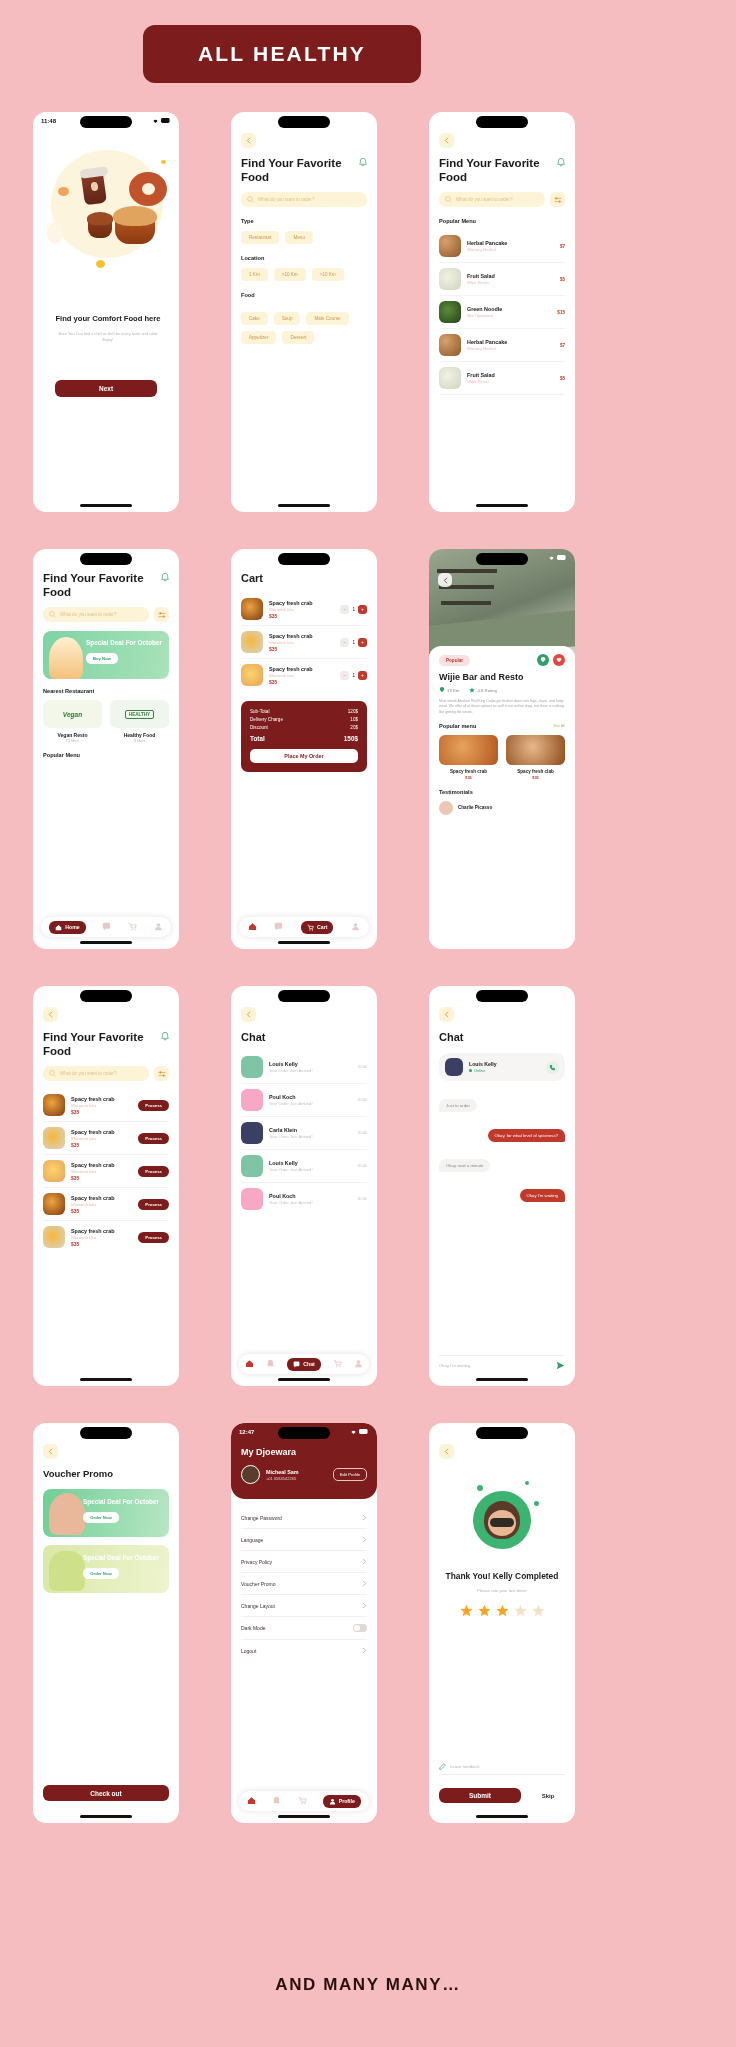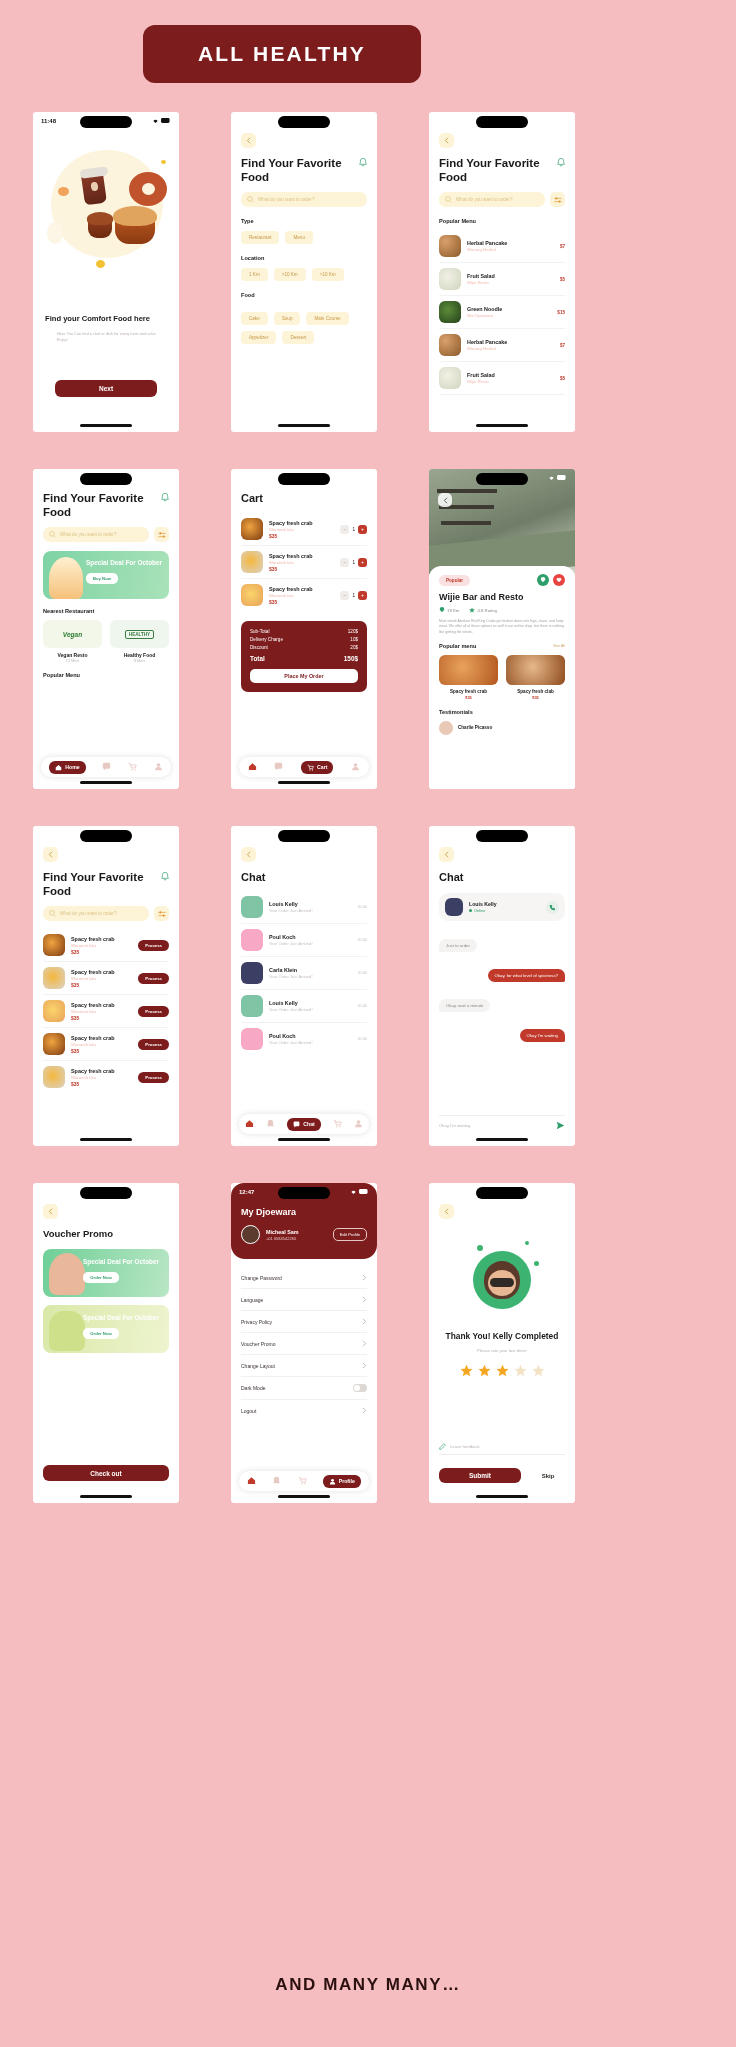--- a/index.html
+++ b/index.html
@@ -22,22 +22,22 @@
   }
   .footnote {
     position: absolute; left: 0; top: 1975px; width: 736px;
     text-align: center; color: #2b1010; font-size: 17px;
     font-weight: bold; letter-spacing: 1.6px;
   }
   
   .grid { position: absolute; left: 0; top: 112px; width: 736px; }
   .row { display: flex; gap: 52px; padding-left: 33px; margin-bottom: 37px; }
   .phone {
-    width: 146px; height: 320px;
-    background: #fff; border-radius: 3px;
+    width: 146px; height: 400px;
+    background: #fff; border-radius: 13px;
     position: relative; overflow: hidden;
     flex: 0 0 146px;
   }
   
   .statusbar {
     height: 17px; display: flex; align-items: center;
     justify-content: space-between; padding: 0 8px; position: relative; z-index: 5;
   }
   .st-time { font-size: 6px; font-weight: bold; color: #111; }
   .notch {
@@ -134,21 +134,21 @@
 
         <div style="position:absolute;left:96px;top:40px;width:38px;height:34px;background:#c0532c;border-radius:50%"></div>
         <div style="position:absolute;left:109px;top:51px;width:13px;height:12px;background:#fdf4dd;border-radius:50%"></div>
 
         <div style="position:absolute;left:82px;top:86px;width:40px;height:26px;background:linear-gradient(180deg,#b5541f,#8b3a12);border-radius:2px 2px 14px 14px"></div>
         <div style="position:absolute;left:80px;top:74px;width:44px;height:20px;background:#e0a45e;border-radius:50% 50% 40% 40%"></div>
 
         <div style="position:absolute;left:55px;top:88px;width:24px;height:18px;background:linear-gradient(180deg,#8e3c1c,#6d2a10);border-radius:2px 2px 9px 9px"></div>
         <div style="position:absolute;left:54px;top:80px;width:26px;height:13px;background:#9c4a22;border-radius:50% 50% 35% 35%"></div>
       </div>
-      <div style="position:absolute;top:202px;left:12px;right:8px;">
+      <div style="position:absolute;top:202px;left:12px;right:8px;text-align:center">
         <div style="font-size:7.6px;font-weight:bold;color:#1a1a1a;line-height:1.3">Find your Comfort Food here</div>
         <div style="font-size:3.9px;color:#b9b0ad;line-height:1.55;margin-top:7px;padding:0 12px">Here You Can find a chef or dish for every taste and color Enjoy!</div>
       </div>
       <div class="redbtn" style="position:absolute;left:22px;right:22px;top:268px;height:17px">
         <span>Next</span>
       </div>
       <div class="homebar"></div>
     </div>
 
     <div class="phone">

